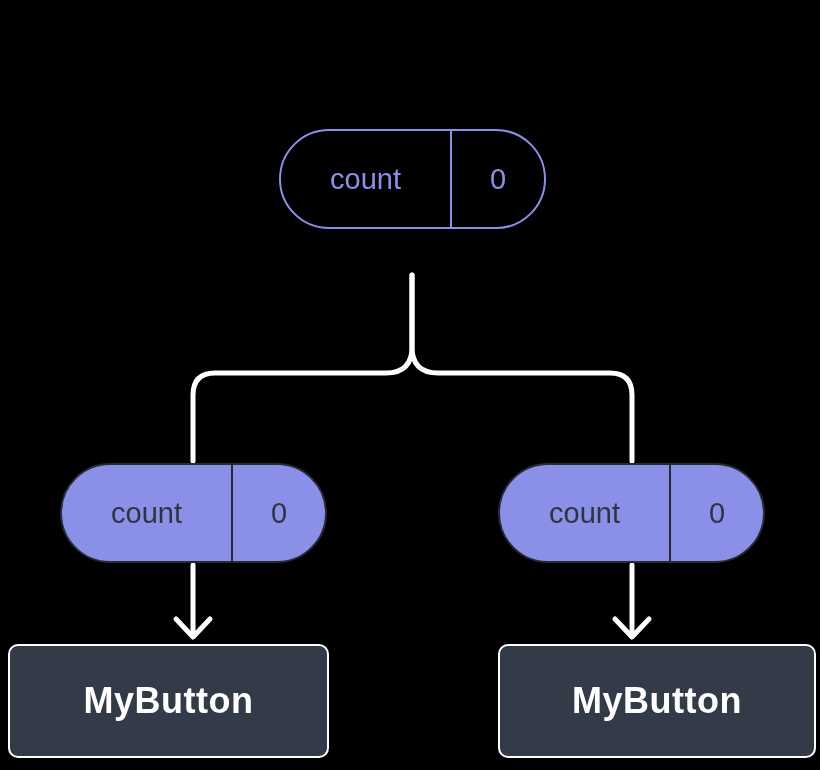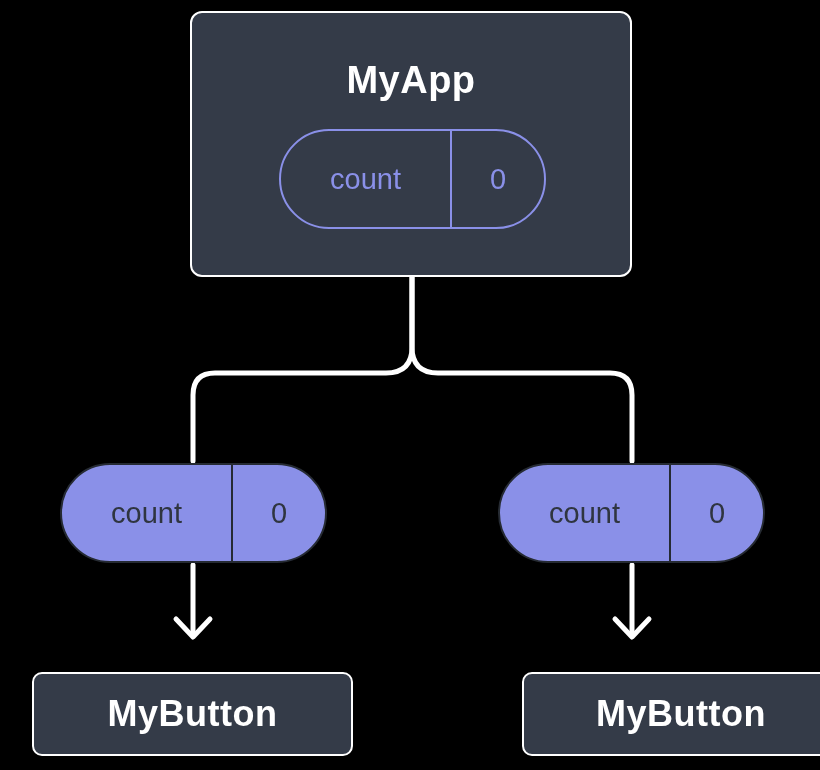--- a/index.html
+++ b/index.html
@@ -49,31 +49,30 @@
   .node-root .node-title {
     position: absolute;
     left: 0; top: 46px; width: 100%;
     text-align: center;
     color: #FFFFFF;
     font-size: 38px;
     font-weight: bold;
     letter-spacing: 0.5px;
   }
   .node-child {
-    width: 321px; height: 84px;
-    top: 672px;
+    width: 321px; height: 114px;
+    top: 644px;
     border-radius: 10px;
     display: flex;
     align-items: center;
     justify-content: center;
     color: #FFFFFF;
     font-size: 36px;
     font-weight: bold;
     letter-spacing: 0.5px;
-    margin-left: 24px;
   }
   .node-child-left  { left: 8px; }
   .node-child-right { left: 498px; width: 318px; }
 
   .pill {
     position: absolute;
     width: 267px; height: 100px;
     border-radius: 50px;
     display: flex;
     align-items: stretch;
@@ -124,23 +123,20 @@
       <line x1="193" y1="565" x2="193" y2="635"></line>
       <polyline points="176,619 193,637 210,619"></polyline>
     </g>
 
     <g>
       <line x1="632" y1="565" x2="632" y2="635"></line>
       <polyline points="615,619 632,637 649,619"></polyline>
     </g>
   </svg>
 
-  <div class="node node-root">
-    <div class="node-title">MyApp</div>
-  </div>
 
   <div class="pill pill-outline">
     <span class="pill-name">count</span>
     <span class="pill-value">0</span>
   </div>
 
   <div class="pill pill-filled pill-filled-left">
     <span class="pill-name">count</span>
     <span class="pill-value">0</span>
   </div>

